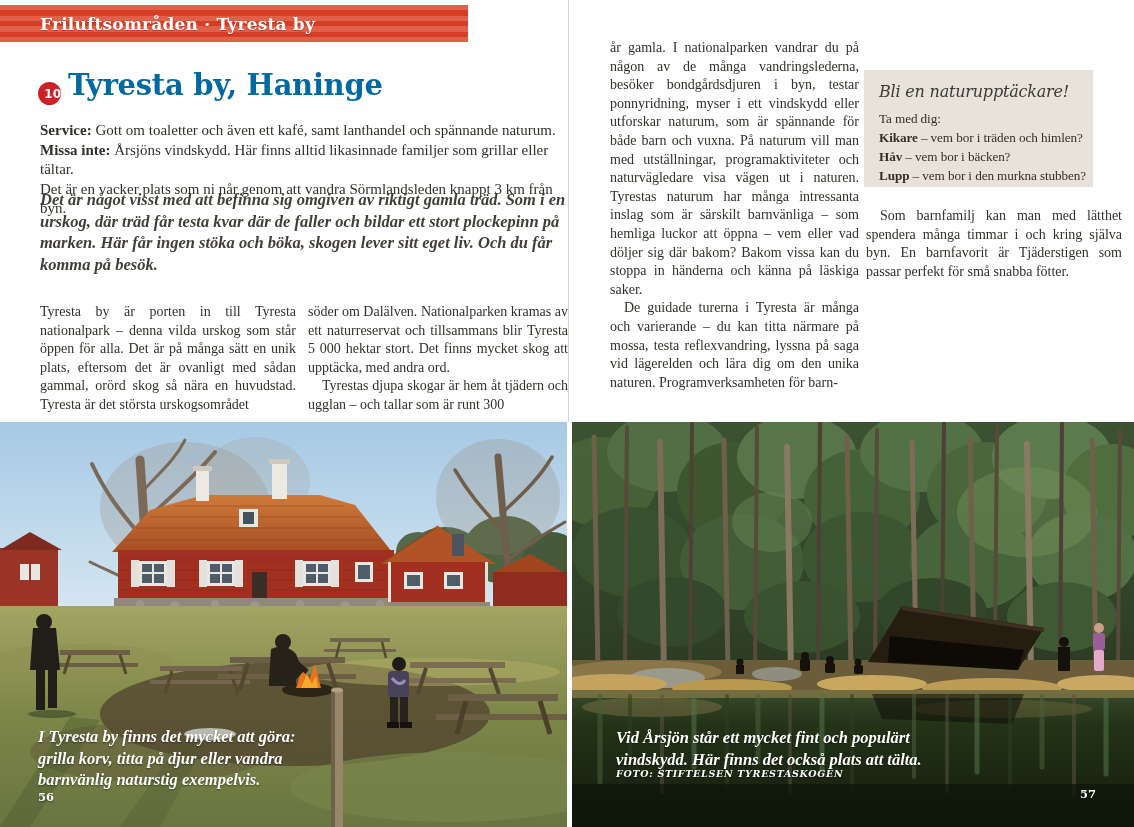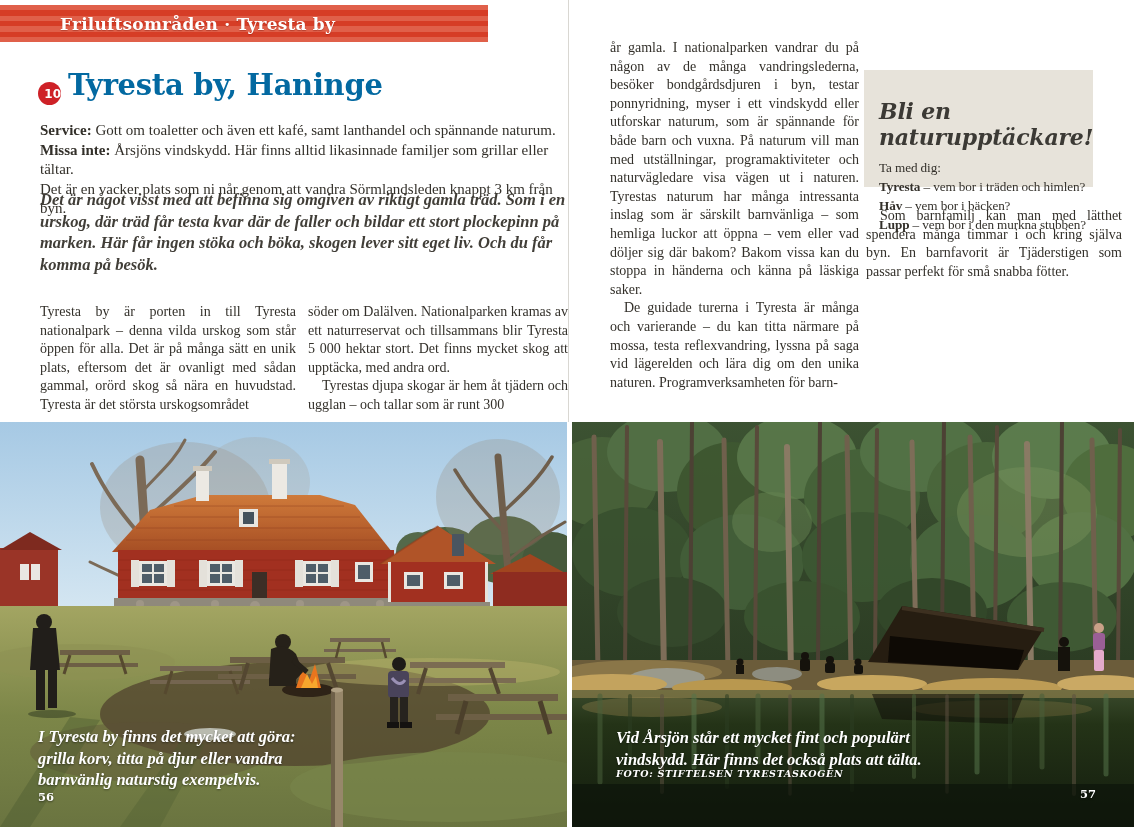--- a/index.html
+++ b/index.html
@@ -2,21 +2,21 @@
 <html><head>
 <meta charset="utf-8">
 <style>
   html,body { margin:0; padding:0; background:#ffffff; }
   .spread { position:relative; width:1134px; height:827px; background:#fff; overflow:hidden;
             font-family:"Liberation Serif", serif; color:#33302a; }
 
   
   .topbar { position:absolute; left:0; top:5px; width:468px; height:37px;
             background:repeating-linear-gradient(180deg,#e0604a 0px,#e0604a 5.4px,#d63d26 5.4px,#d63d26 10.6px);
-            display:flex; align-items:center;padding-left:20px; }
+            display:flex; align-items:center; }
   .crumb { font-family:"DejaVu Serif", serif; font-weight:bold; color:#fff; font-size:17px;
            margin-left:40px; letter-spacing:.2px; text-shadow:0 1px 1px rgba(120,20,10,.4); }
 
   .gutter { position:absolute; left:568px; top:0; width:1px; height:422px; background:#d9d7d2; }
 
   .badge { position:absolute; left:38px; top:82px; width:23px; height:23px; border-radius:50%;
            background:#ce2127; color:#fff; font-family:"DejaVu Sans", sans-serif; font-weight:bold;
            font-size:12px; display:flex; align-items:center; justify-content:flex-end; }
   .title { position:absolute; left:68px; top:68px; margin:0; font-family:"DejaVu Serif", serif;
            font-weight:bold; font-size:29px; color:#0369a1; letter-spacing:-.3px; }
@@ -30,22 +30,22 @@
   .col { position:absolute; font-size:14px; line-height:18.6px; z-index:1; }
   .col p { margin:0; text-align:justify; }
   .col p.ind { text-indent:14px; }
   .colL1 { left:40px;  top:303px; width:256px; }
   .colL2 { left:308px; top:303px; width:260px; }
   .colR1 { left:610px; top:39px;  width:249px; }
   .colR2 { left:866px; top:207px; width:256px; }
 
   .infobox { position:absolute; left:864px; top:70px; width:229px; height:117px; background:#e7e3da;
              box-sizing:border-box; padding:12px 15px 10px; z-index:1; }
-  .infobox h2 { margin:16px 0 8px; font-family:"DejaVu Serif", serif; font-style:italic; font-weight:bold;
-                font-size:22px; color:#3c3a35; letter-spacing:-.2px; }
+  .infobox h2 { margin:0 0 8px; font-family:"DejaVu Serif", serif; font-style:italic; font-weight:normal;
+                font-size:16px; color:#3c3a35; letter-spacing:-.2px; }
   .ib-line { font-size:13.2px; line-height:19px; letter-spacing:-.1px; white-space:nowrap; }
   .ib-line b { font-weight:bold; }
 
   .photo { position:absolute; top:422px; height:405px; z-index:2; }
   .photo-left  { left:0;    width:567px; }
   .photo-right { left:572px; width:562px; }
   .photo svg { display:block; width:100%; height:100%; }
 
   .caption { position:absolute; z-index:5; color:#fff; font-style:italic; font-weight:bold;
              font-size:16.5px; line-height:21.5px; text-shadow:0 1px 2px rgba(0,0,0,.45); }
@@ -93,21 +93,21 @@
     <p>år gamla. I nationalparken vandrar du på någon av de många vandringslederna, besöker bondgårdsdjuren i byn, testar ponnyridning, myser i ett vindskydd eller utforskar naturum, som är spännande för både barn och vuxna. På naturum vill man med utställningar, programaktiviteter och naturvägledare visa vägen ut i naturen. Tyrestas naturum har många intressanta inslag som är särskilt barnvänliga – som hemliga luckor att öppna – vem eller vad döljer sig där bakom? Bakom vissa kan du stoppa in händerna och känna på läskiga saker.</p>
     <p class="ind">De guidade turerna i Tyresta är många och varierande – du kan titta närmare på mossa, testa reflexvandring, lyssna på saga vid lägerelden och lära dig om den unika naturen. Programverksamheten för barn-</p>
   </div>
   <div class="col colR2">
     <p class="ind">Som barnfamilj kan man med lätthet spendera många timmar i och kring själva byn. En barnfavorit är Tjäderstigen som passar perfekt för små snabba fötter.</p>
   </div>
 
   <div class="infobox">
     <h2>Bli en naturupptäckare!</h2>
     <div class="ib-line">Ta med dig:</div>
-    <div class="ib-line"><b>Tyresta</b><span> – vem bor i träden och himlen?</span></div>
+    <div class="ib-line"><b>Kikare</b><span> – vem bor i träden och himlen?</span></div>
     <div class="ib-line"><b>Håv</b><span> – vem bor i bäcken?</span></div>
     <div class="ib-line"><b>Lupp</b><span> – vem bor i den murkna stubben?</span></div>
   </div>
 
   <div class="photo photo-left">
     <svg viewBox="0 0 567 405" preserveAspectRatio="none">
       <defs>
         <linearGradient id="skyL" x1="0" y1="0" x2="0" y2="1">
           <stop offset="0" stop-color="#a6c9e4"></stop>
             <stop offset="1" stop-color="#dcebf4"></stop>

